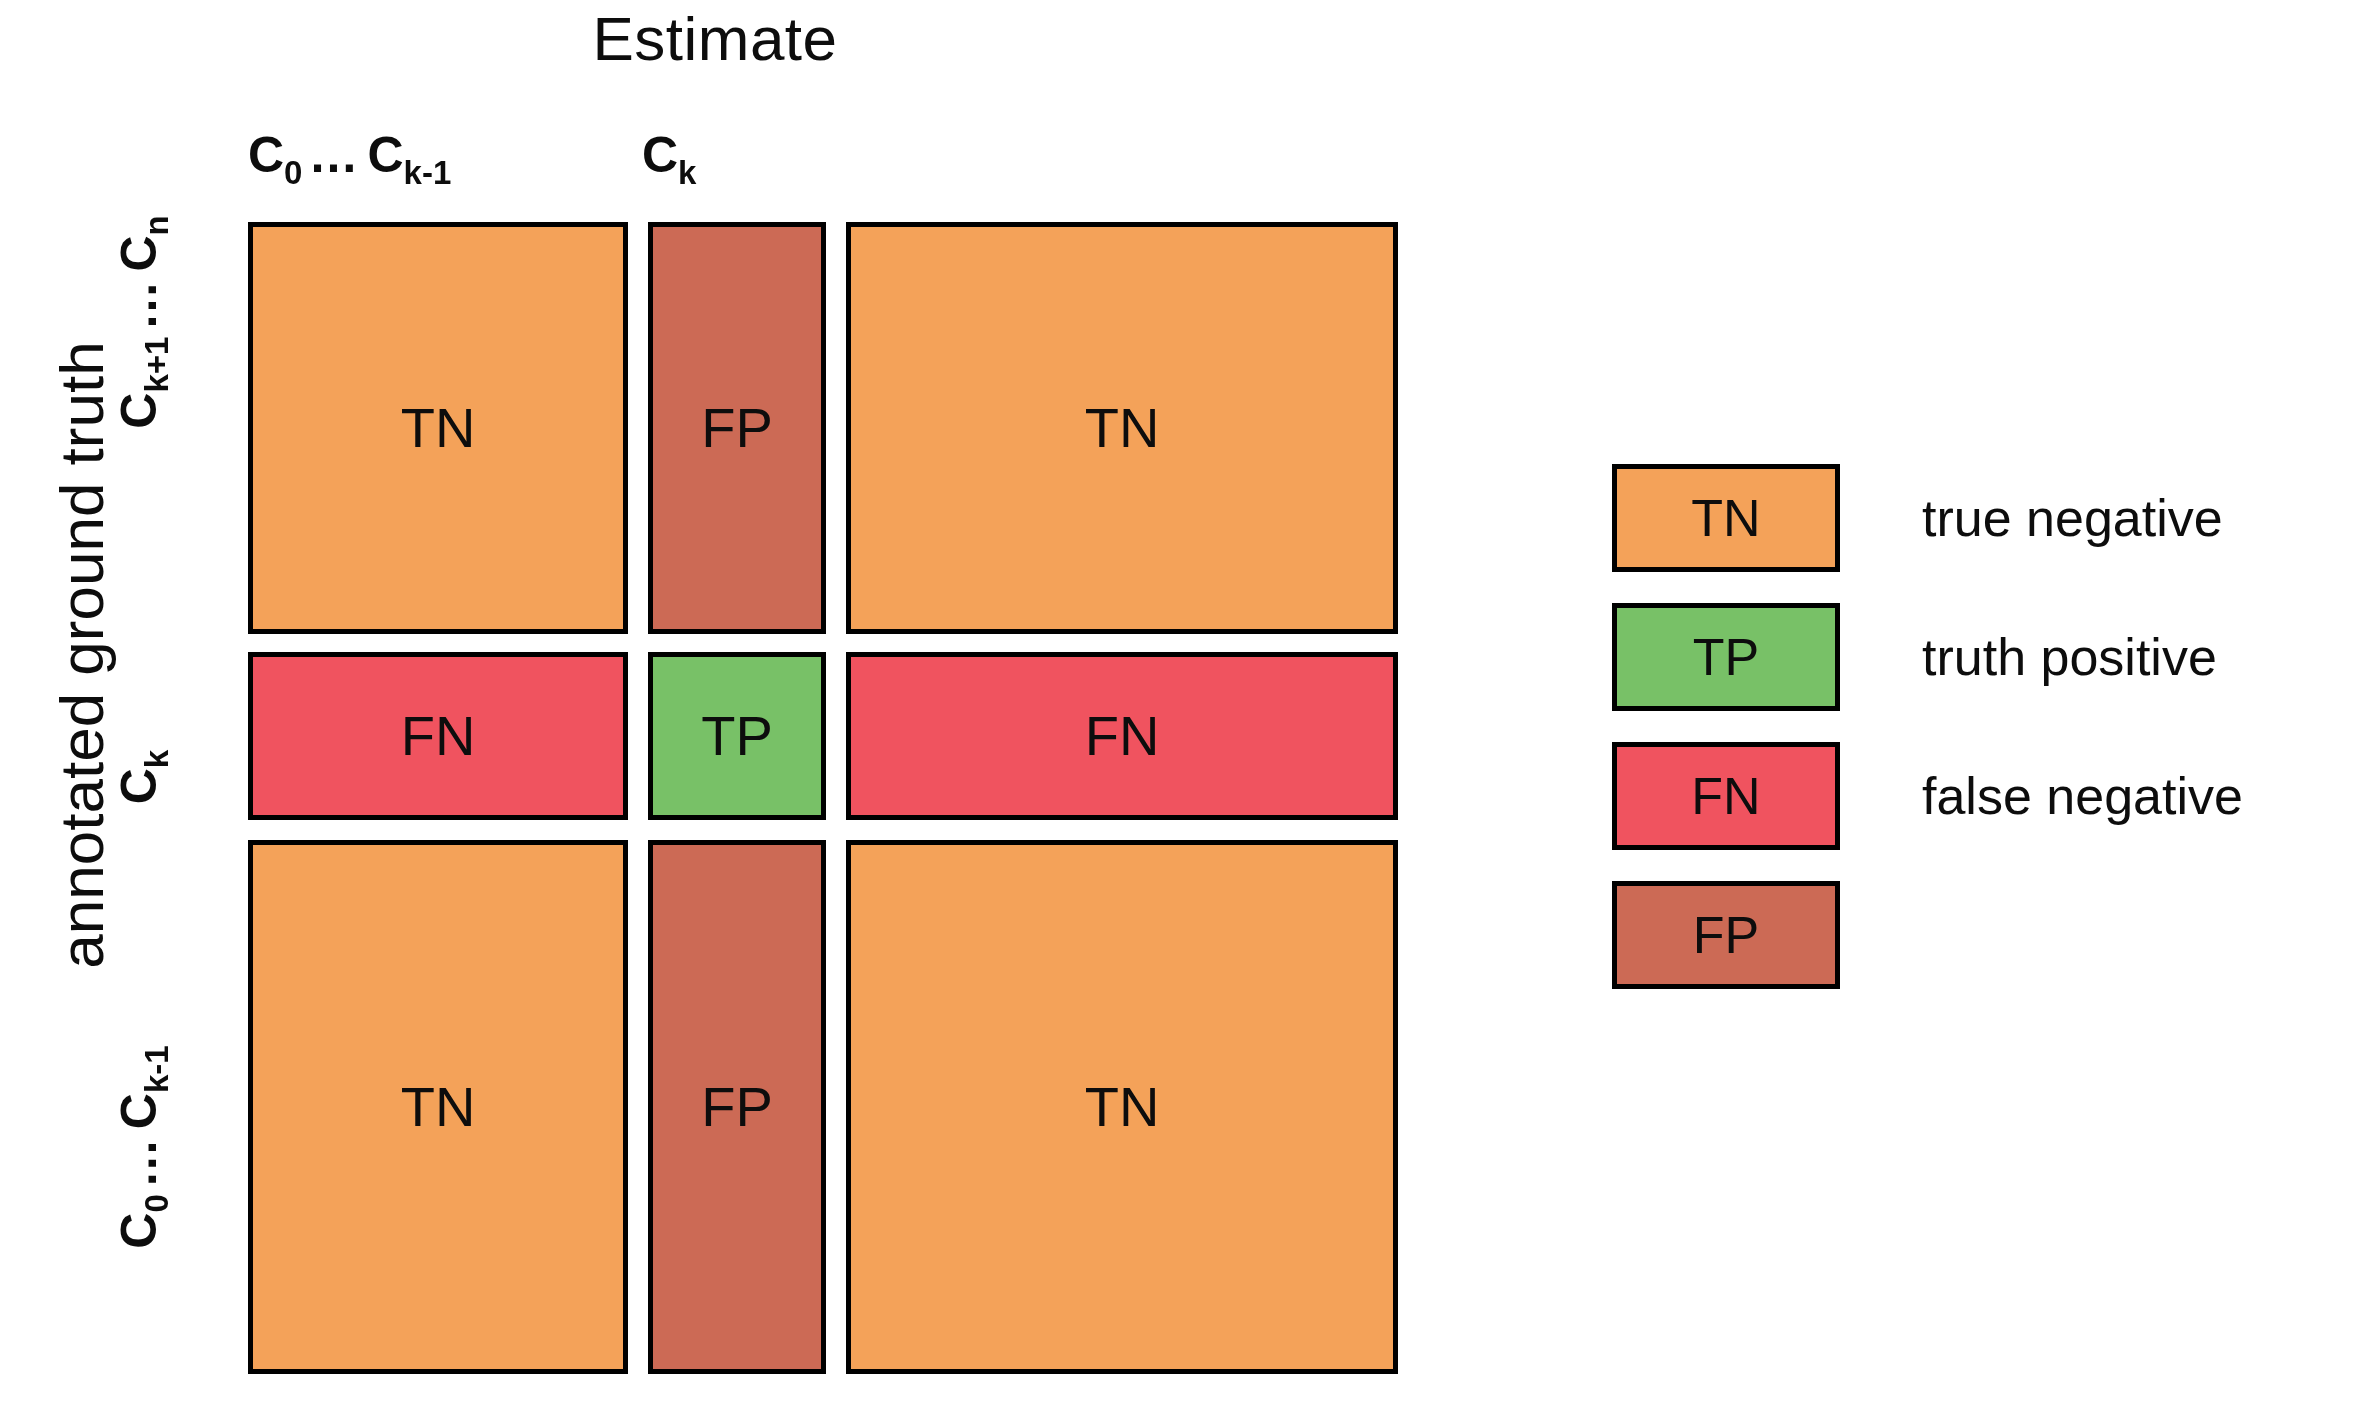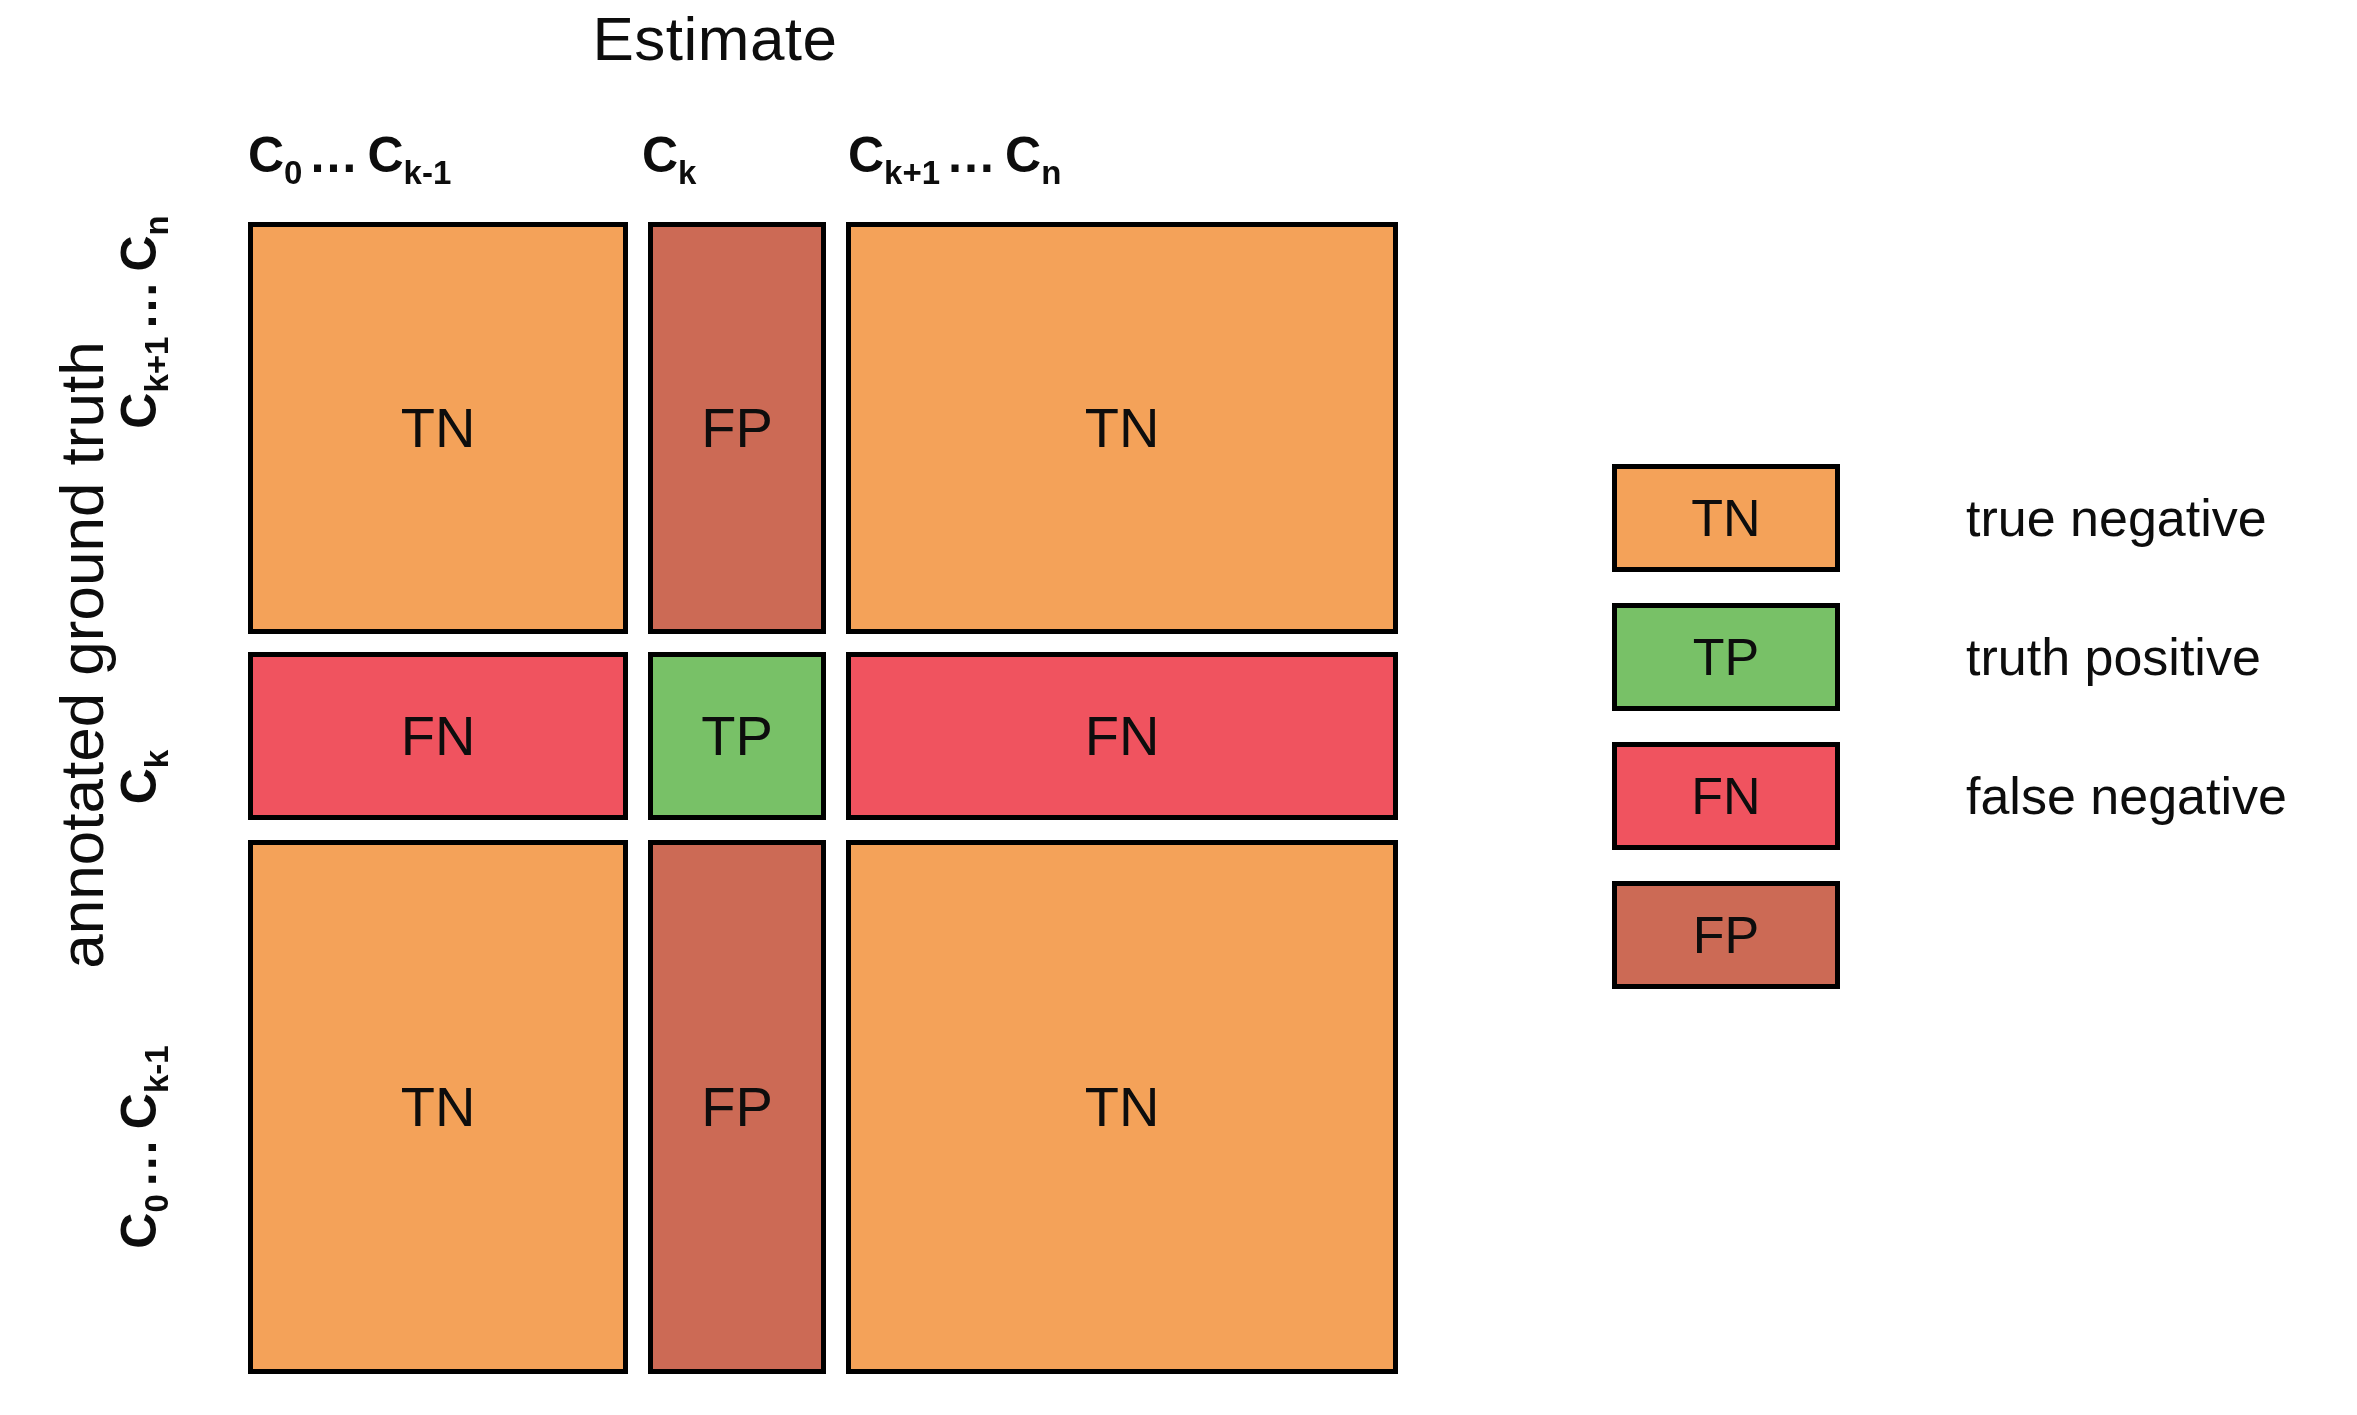--- a/index.html
+++ b/index.html
@@ -170,41 +170,37 @@
     position: absolute;
     left: 310px;
     top: 0;
     height: 108px;
     display: flex;
     align-items: center;
     font-size: 52px;
     line-height: 58px;
     white-space: nowrap;
     color: #0d0d0d;
-    margin-left: 44px;
   }
 </style>
 </head>
 <body style="background-color: rgb(255, 255, 255);">
 
 <div class="estimate-title">Estimate</div>
 
 <div class="col-headers">
 
   <div class="col-head col-head-0">
     <span>C</span><span class="sub">0</span><span class="dots">…</span><span>C</span><span class="sub">k-1</span>
   </div>
 
   <div class="col-head col-head-1">
     <span>C</span><span class="sub">k</span>
   </div>
 
-  <div class="col-head col-head-2">
-    <span>C</span><span class="sub">k+1</span><span class="dots">…</span><span>C</span><span class="sub">n</span>
-  </div>
 
 </div>
 
 <div class="axis-title-y">annotated ground truth</div>
 
 <div class="row-head row-head-0">
   <span>C</span><span class="sub">k+1</span><span class="dots">…</span><span>C</span><span class="sub">n</span>
 </div>
 
 <div class="row-head row-head-1">

